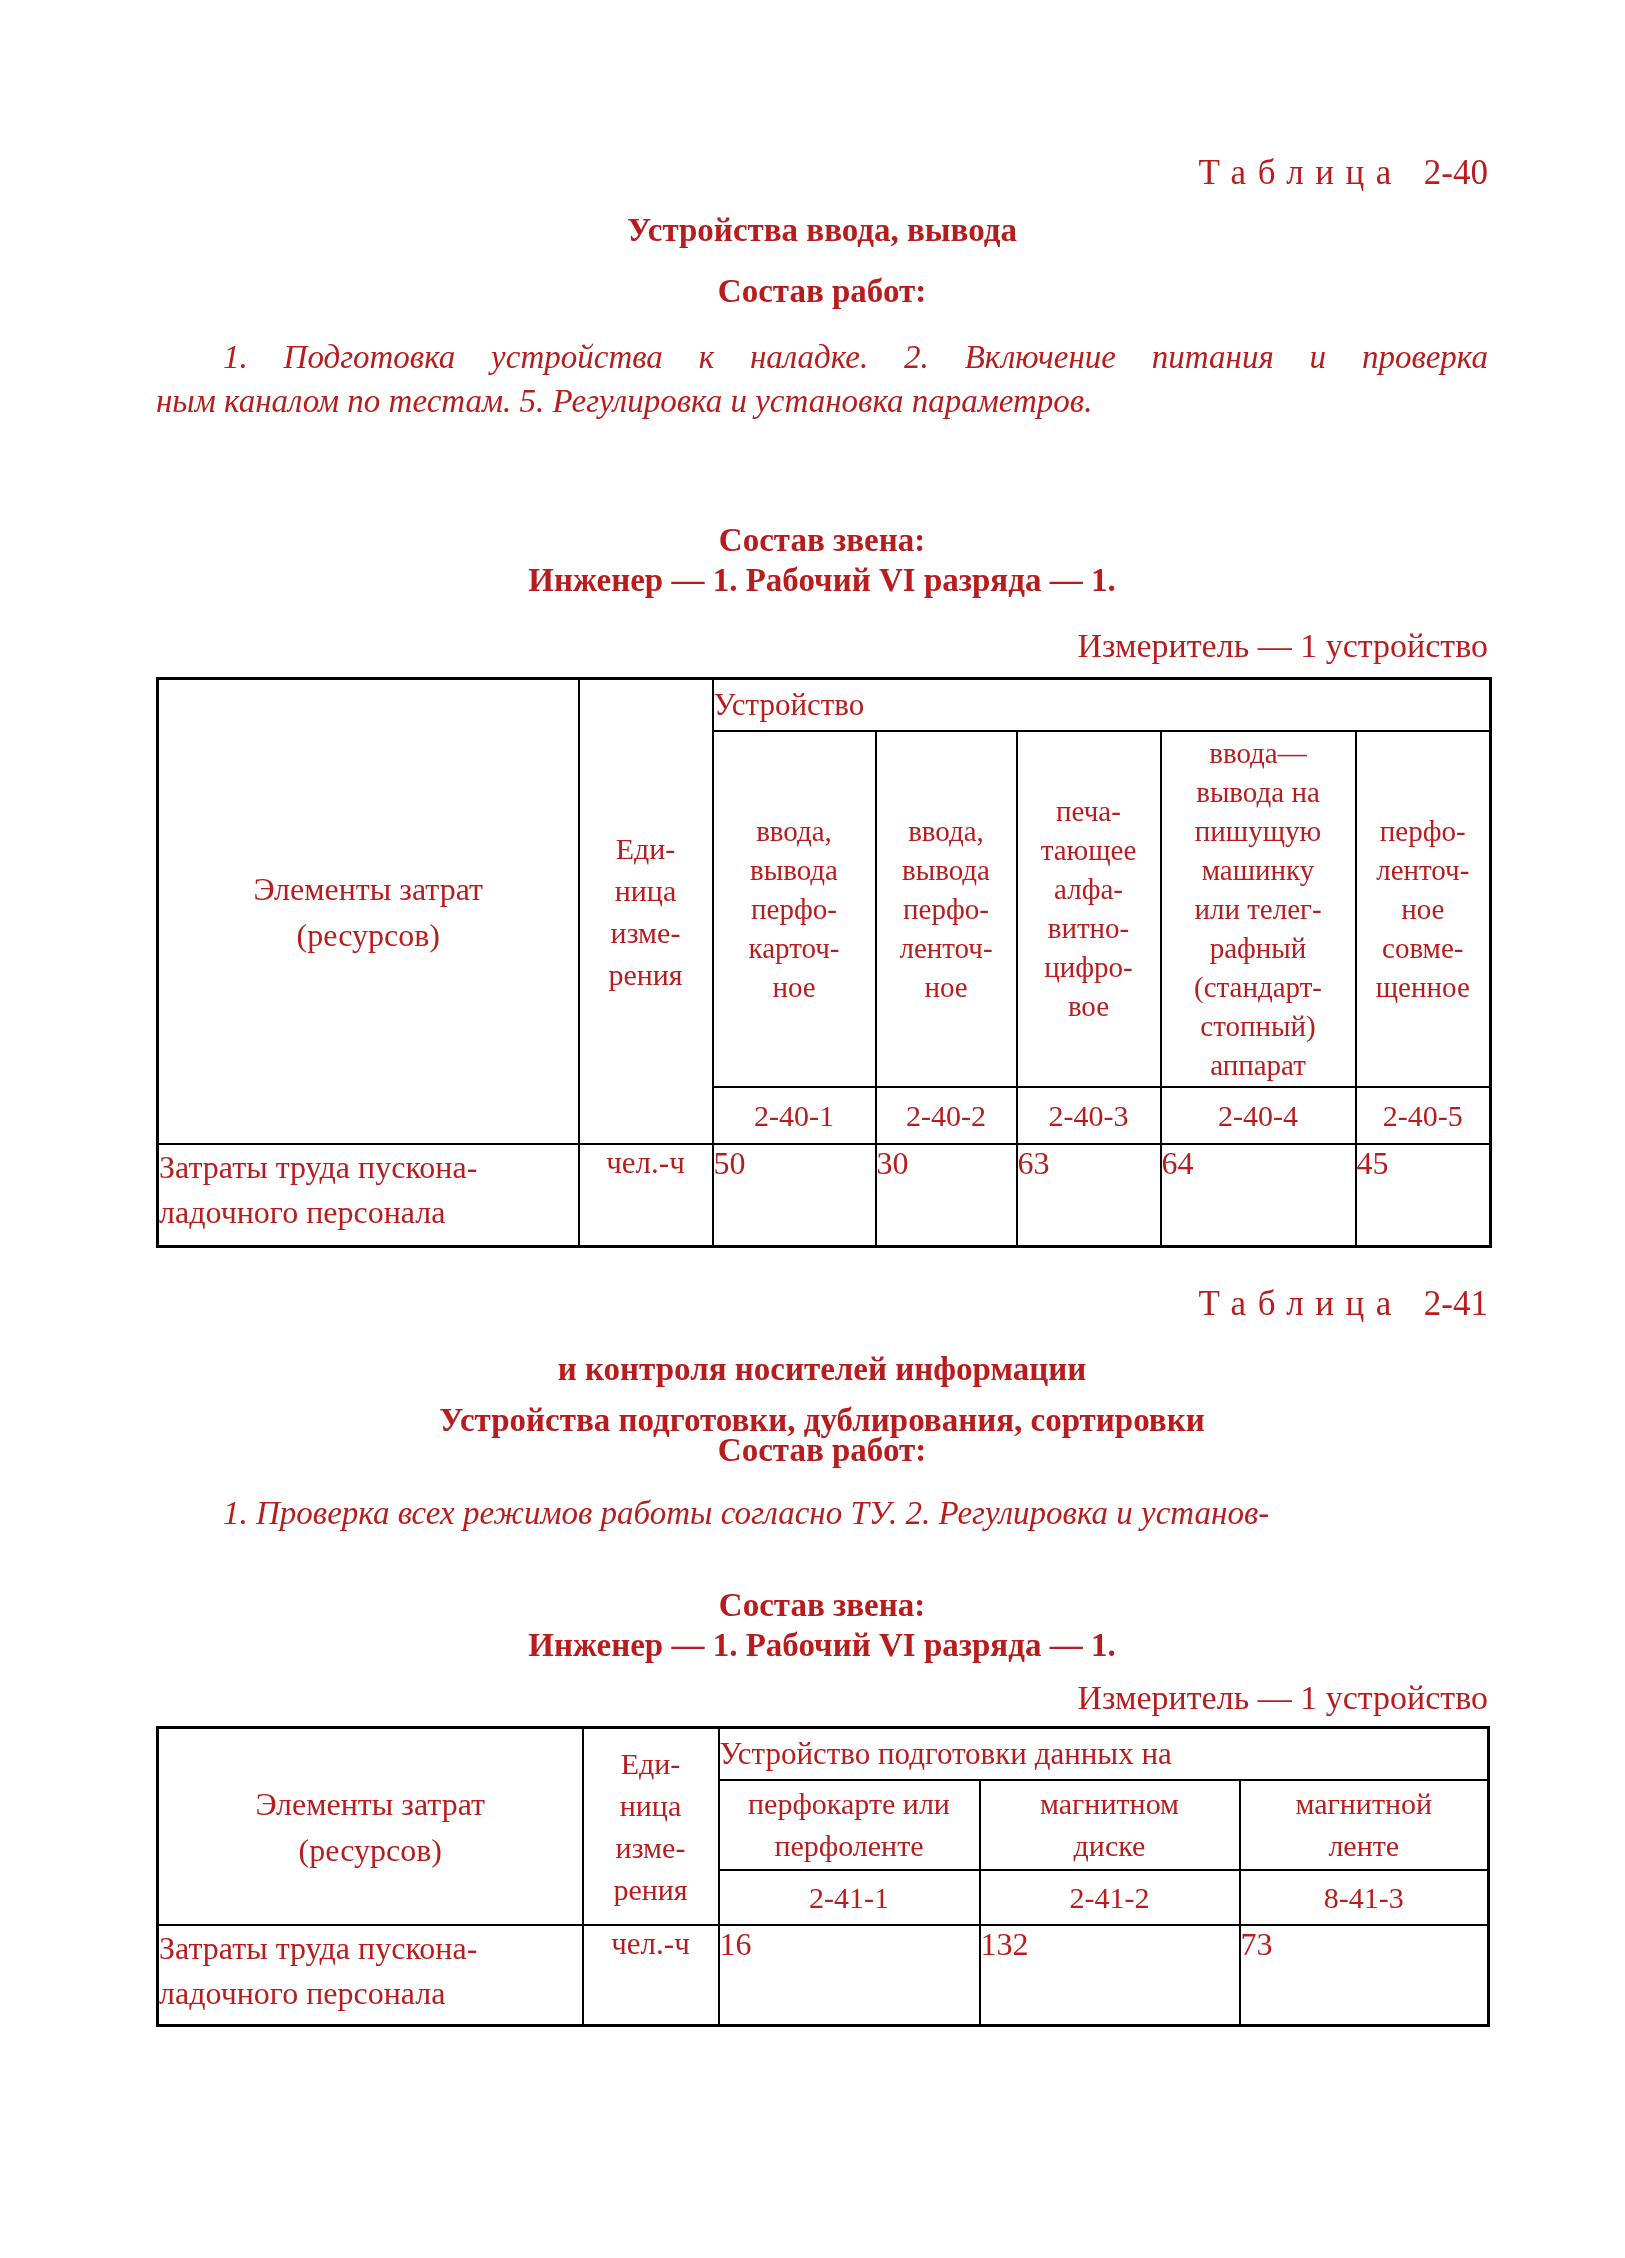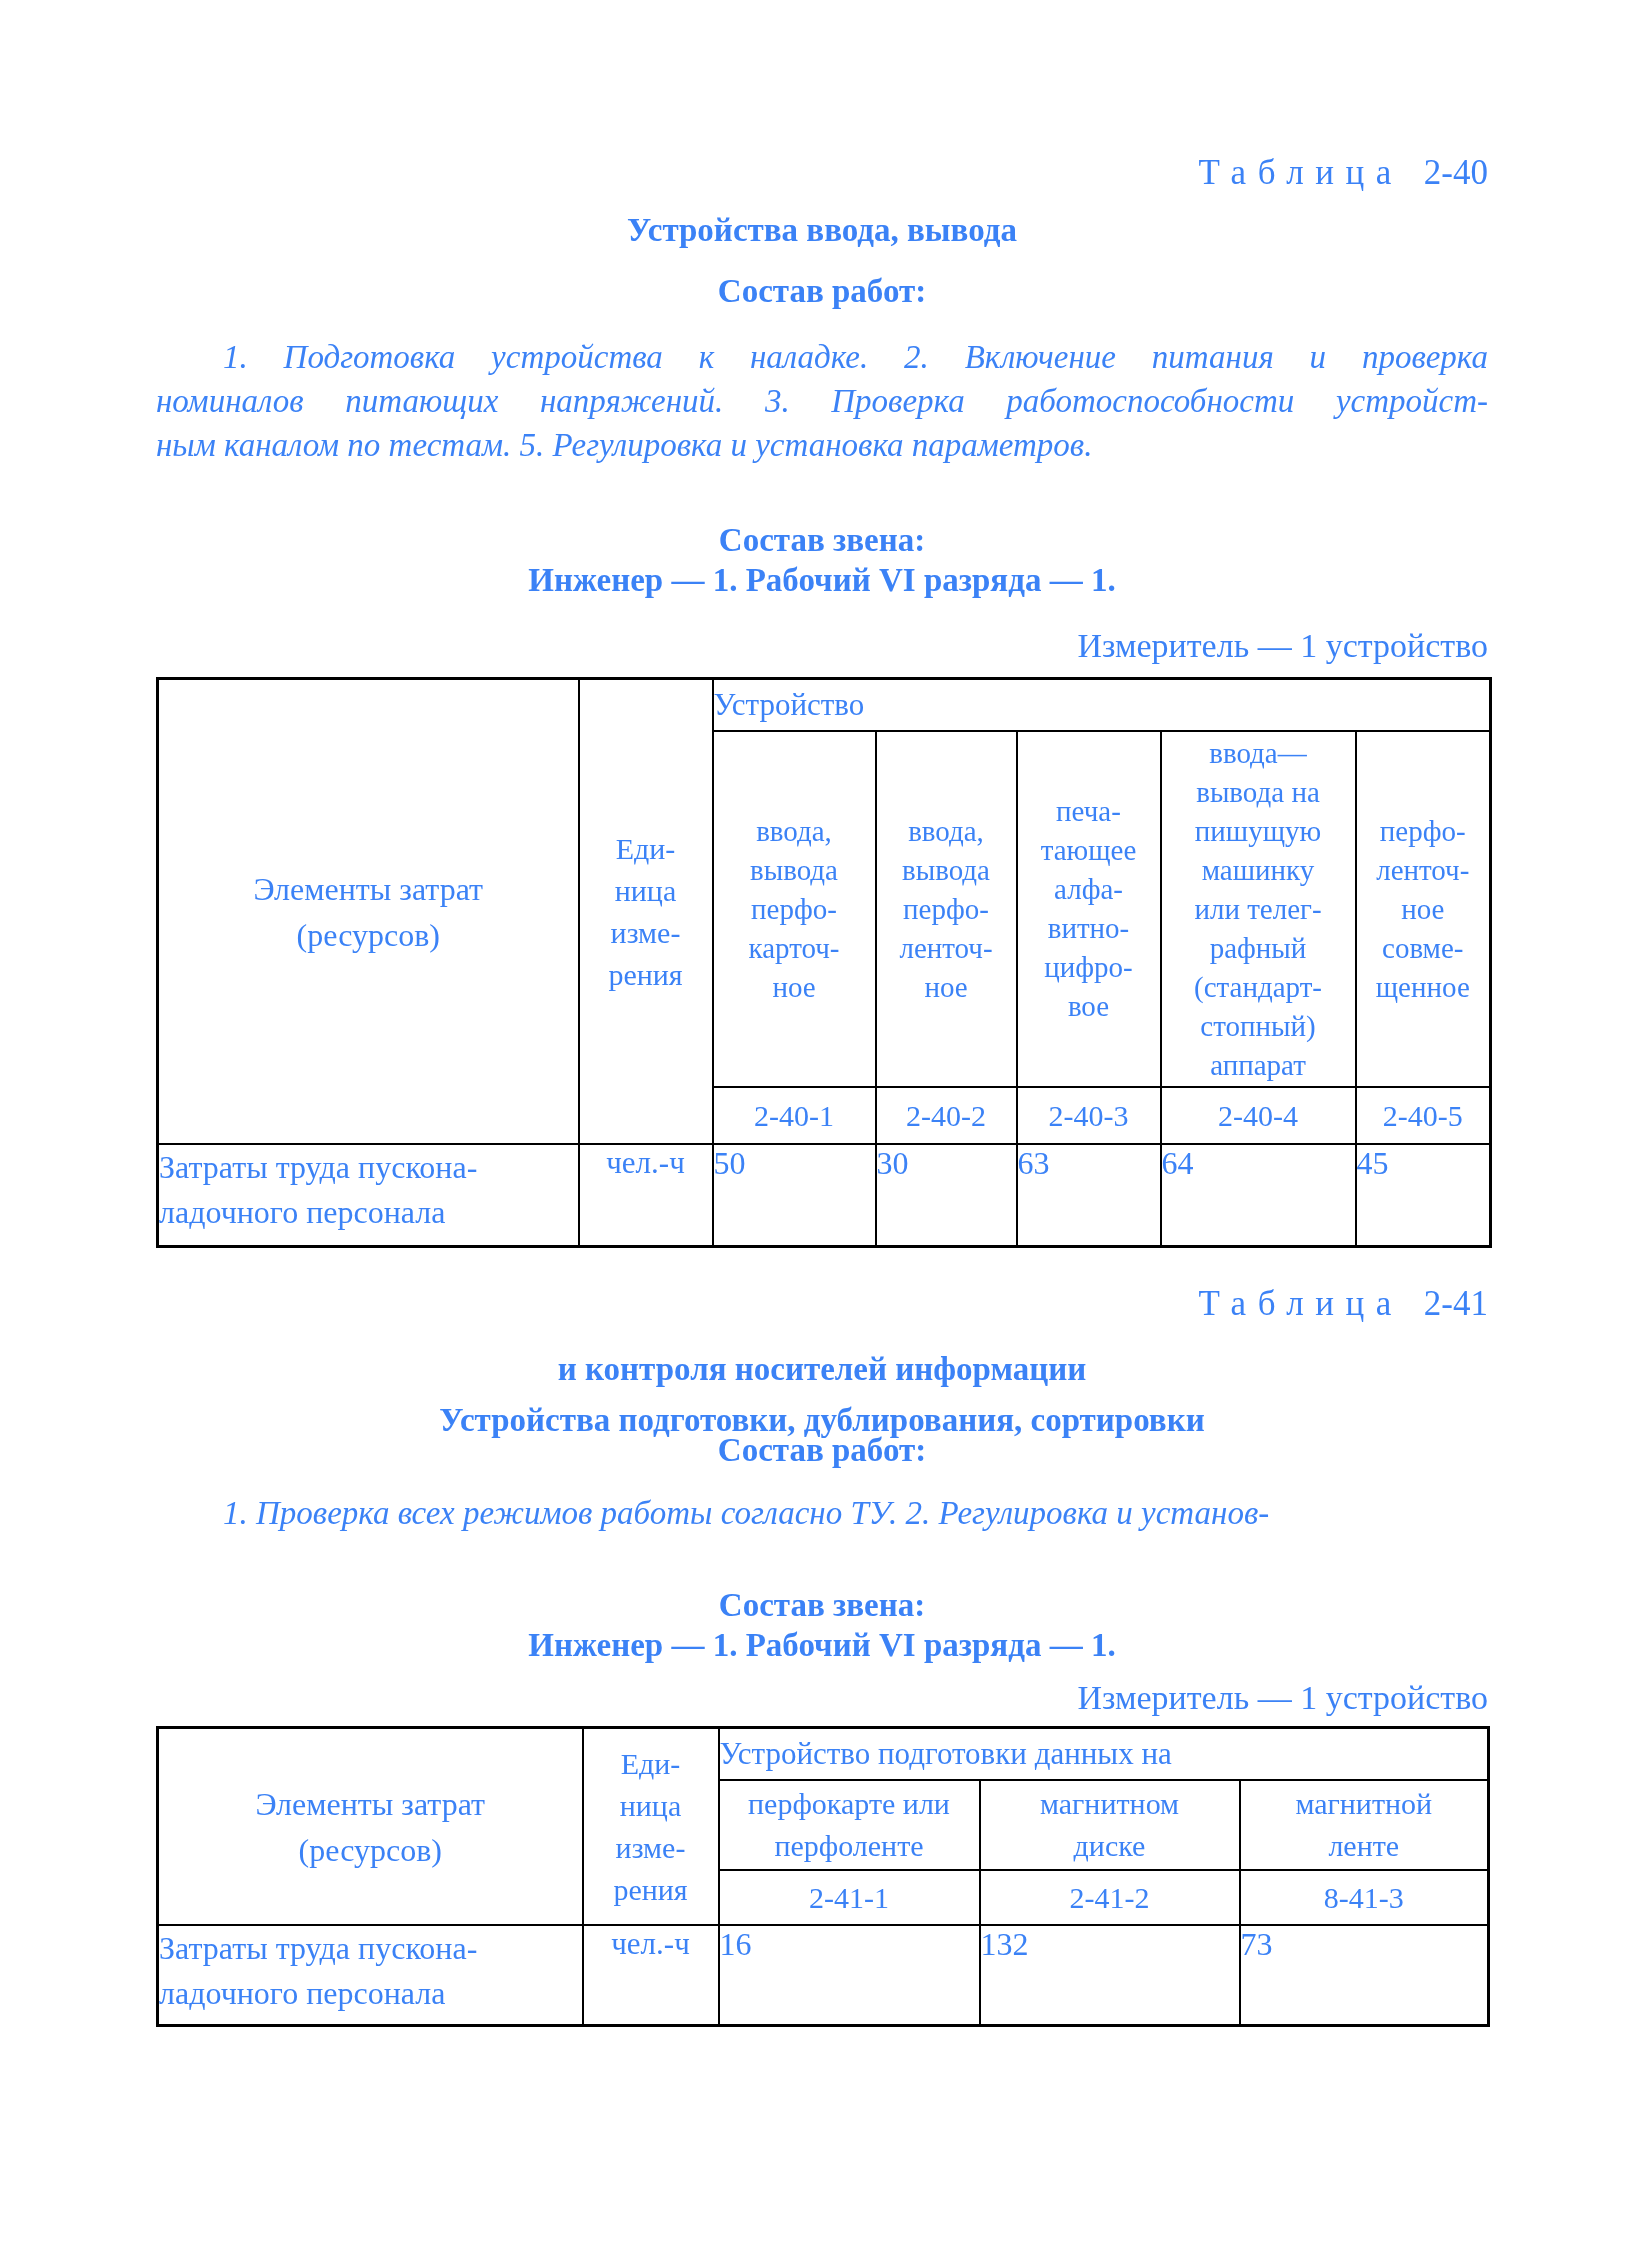--- a/index.html
+++ b/index.html
@@ -1,21 +1,21 @@
 <!DOCTYPE html>
 <html><head>
 <meta charset="utf-8">
 <style>
   html,body{margin:0;padding:0;background:#e8e8e8;}
   .page{
     position:relative;
     width:1625px;height:2259px;
     background:#ffffff;
     font-family:"Liberation Serif","DejaVu Serif",serif;
-    color:#3b82f6;
+    color:#b91c1c;
     overflow:hidden;
   }
   .abs{position:absolute;left:156px;width:1332px;}
   .caption{font-size:35px;text-align:right;}
   .caption .sp-word{letter-spacing:0.33em;}
   .caption .sp-num{margin-left:21px;}
   .h-bold{font-size:33px;font-weight:bold;text-align:center;}
   .title-lines div{font-size:33px;font-weight:bold;text-align:center;line-height:51px;}
   .works-para div{
     font-size:33px;font-style:italic;line-height:44px;
@@ -76,21 +76,20 @@
   <div class="abs caption" style="top:153px;">
     <span class="sp-word">Таблица</span><span class="sp-num">2-40</span>
   </div>
 
   <div class="abs h-bold" style="top:212px;">Устройства ввода, вывода</div>
 
   <div class="abs h-bold" style="top:273px;">Состав работ:</div>
 
   <div class="abs works-para" style="top:335px;">
       <div>1. Подготовка устройства к наладке. 2. Включение питания и проверка</div>
-      <div>номиналов питающих напряжений. 3. Проверка работоспособности устройст-</div>
       <div>ным каналом по тестам. 5. Регулировка и установка параметров.</div>
     </div>
 
   <div class="abs h-bold" style="top:522px;">Состав звена:</div>
 
   <div class="abs h-bold" style="top:562px;">Инженер — 1. Рабочий VI разряда — 1.</div>
 
   <div class="abs measure" style="top:627px;">Измеритель — 1 устройство</div>
 
   <table class="norm t240" style="top:677px;">

